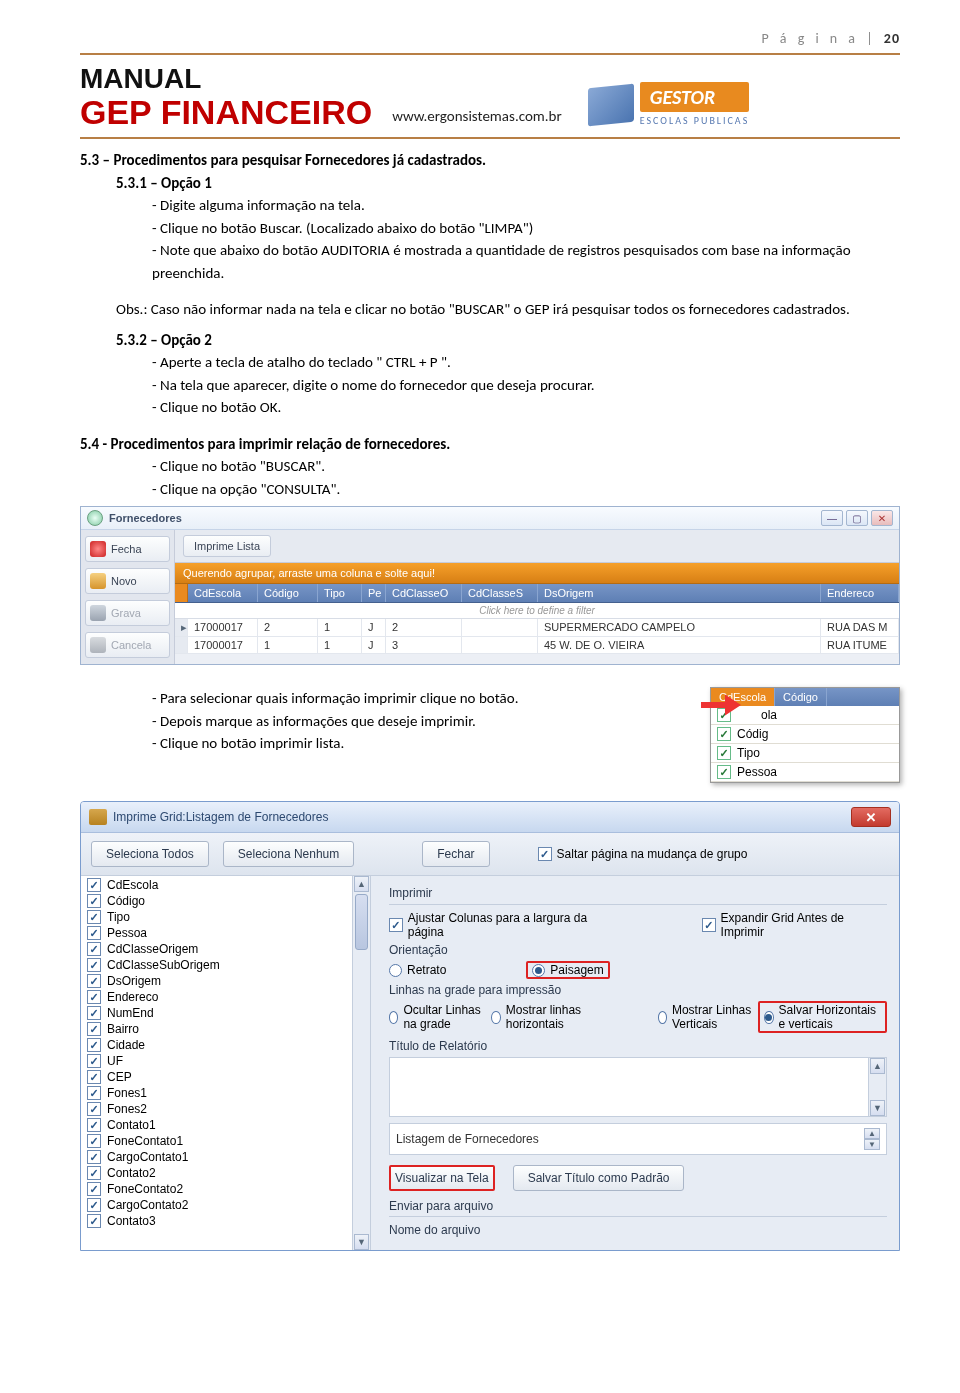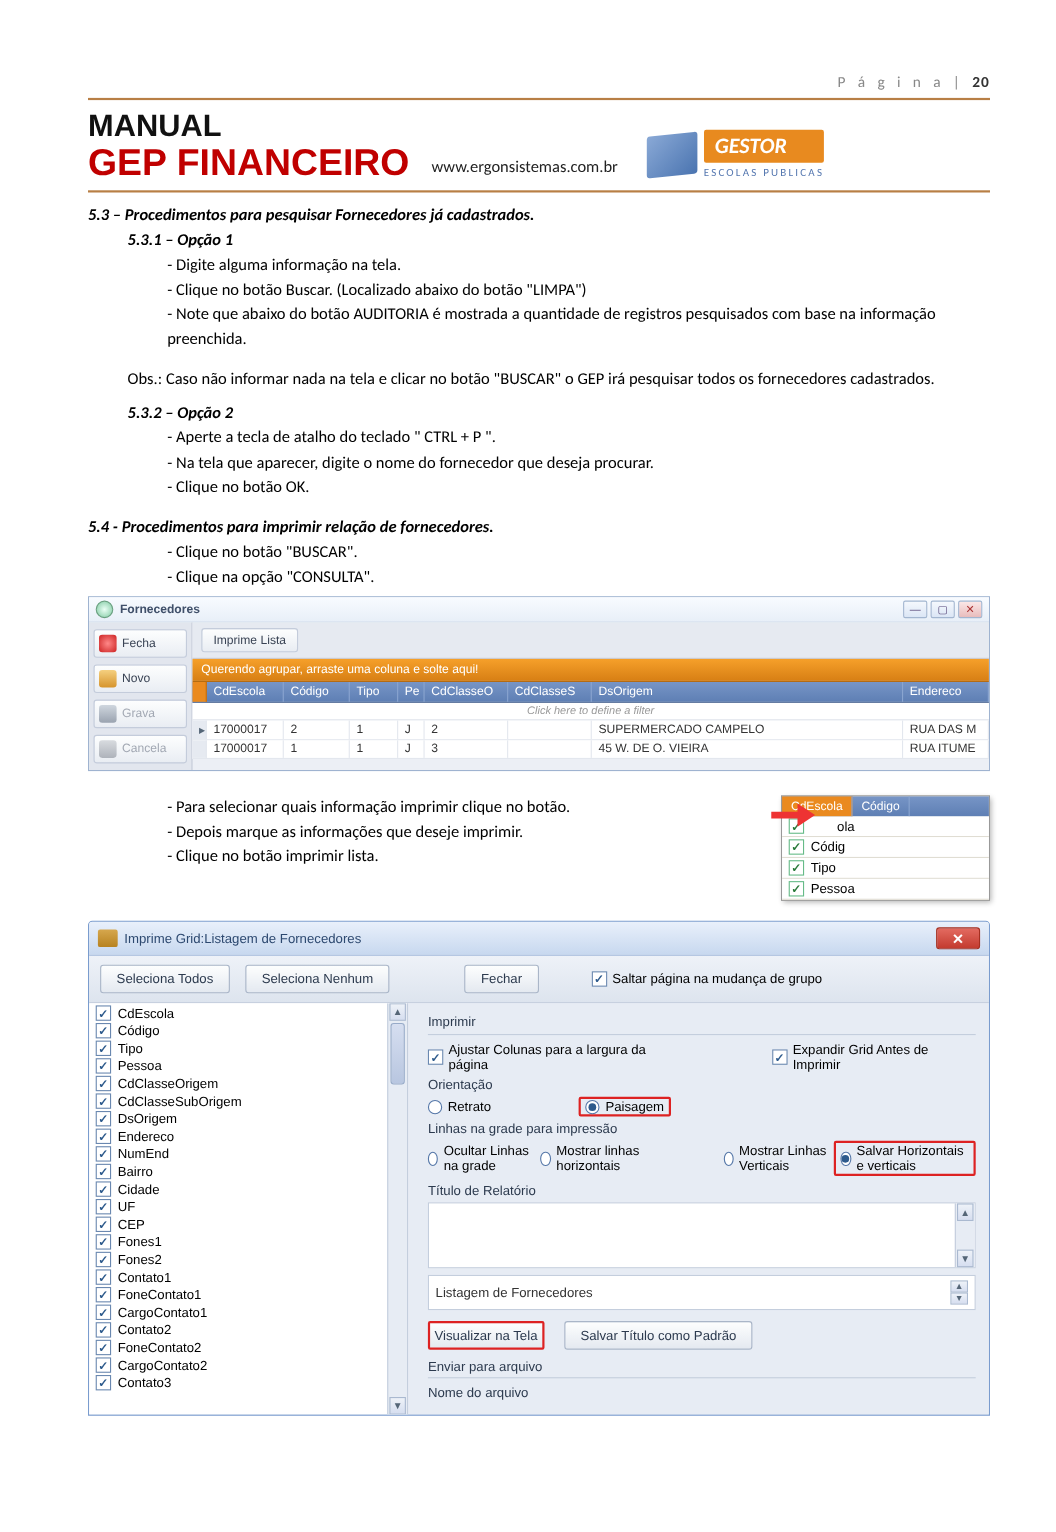--- a/index.html
+++ b/index.html
@@ -11,21 +11,20 @@
   }
   .page {
     padding: 30px 60px 20px 80px;
   }
   .page-header-line {
     text-align: right;
     font-size: 14px;
     color: #888;
     letter-spacing: 4px;
     margin-bottom: 6px;
-    margin-top: 36px;
   }
   .page-header-line .num { color: #333; font-weight: bold; letter-spacing: 1px; }
   hr.top-rule { border: none; border-top: 2px solid #b87f45; margin-bottom: 8px; }
   hr.mid-rule { border: none; border-top: 2px solid #b87f45; margin-top: 8px; margin-bottom: 10px; }
 
   .brand-row { display: flex; align-items: flex-end; gap: 16px; }
   .brand-left { display: flex; flex-direction: column; }
   .manual-label {
     font-family: Arial, sans-serif;
     font-size: 28px;
@@ -69,21 +68,21 @@
     color: #fff;
     font-weight: 800;
     font-style: italic;
     padding: 3px 10px;
     font-size: 20px;
     border-radius: 2px;
   }
   .gestor-sub { font-size: 10px; color: #5678b0; letter-spacing: 2px; margin-top: 2px; }
 
   .body-text { font-size: 15px; line-height: 1.5; }
-  .body-text .section, .body-text .sub, .body-text .bold { font-weight: 700; font-style: italic; }
+  .body-text .section, .body-text .sub, .body-text .bold { font-weight: 700; }
   .body-text p { margin: 0; }
   .indent-1 { padding-left: 36px; }
   .indent-2 { padding-left: 72px; }
   .spacer { height: 14px; }
   .spacer-s { height: 8px; }
 
   
   .app1 {
     border: 1px solid #9fb3d0;
     margin-top: 6px;

